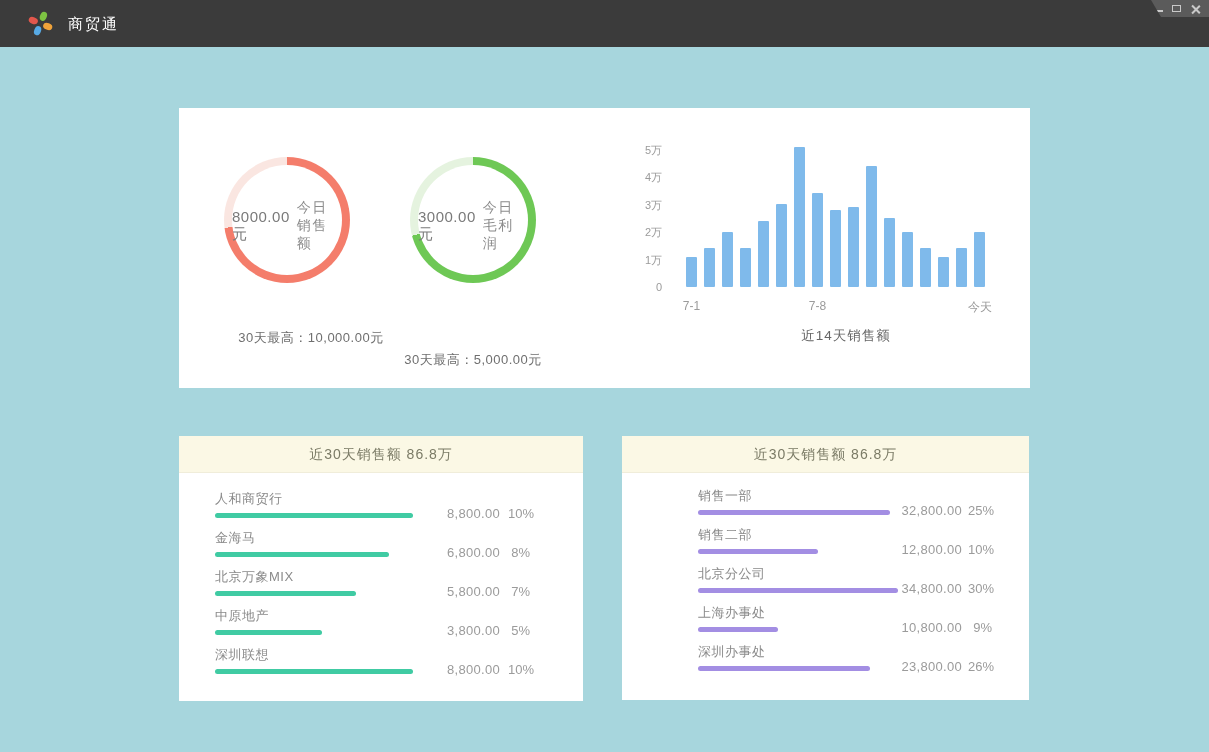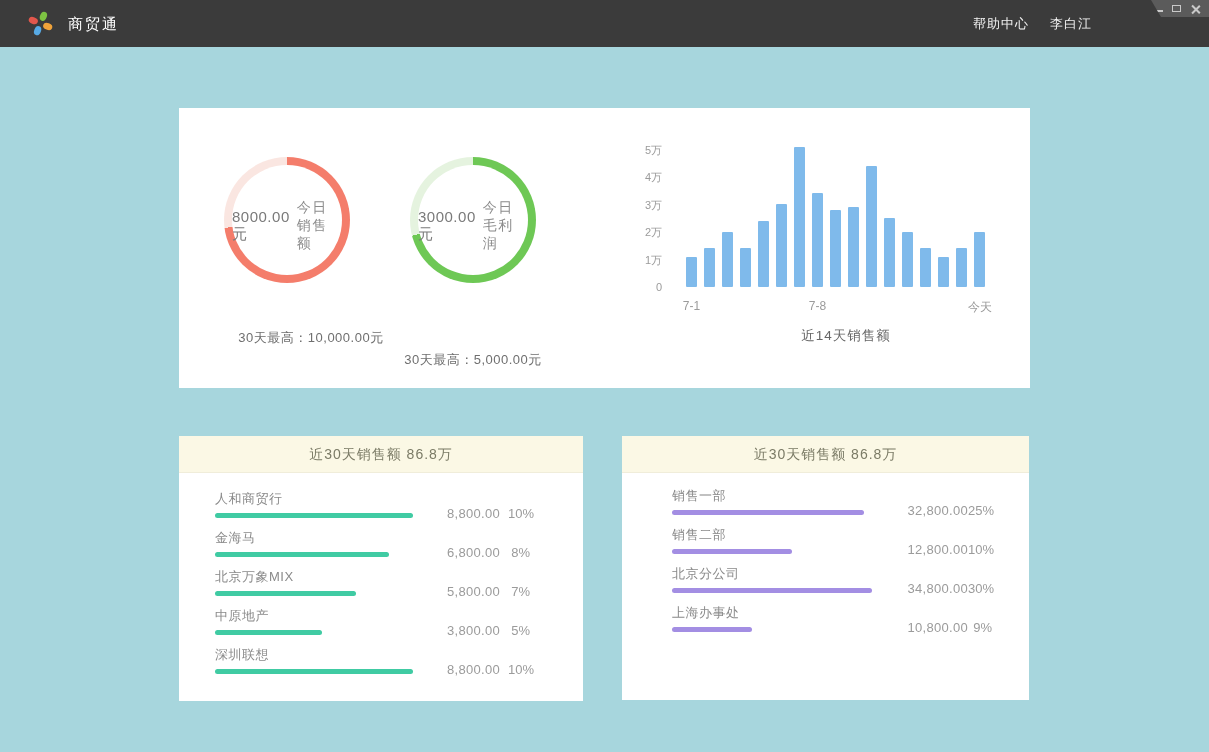--- a/index.html
+++ b/index.html
@@ -59,41 +59,37 @@
   .row-bar{height:5px;border-radius:3px;}
   .row-bar-fill{height:5px;border-radius:3px;}
   .row-values{position:absolute;top:16px;display:flex;align-items:center;}
   .row-amount{font-size:13px;color:#9B9B9B;text-align:right;letter-spacing:.3px;}
   .row-percent{font-size:13px;color:#9B9B9B;text-align:right;}
   .card-bl .row{padding-left:36px;}
   .card-bl .row-bar{width:198px;}
   .card-bl .row-values{right:53px;}
   .card-bl .row-amount{min-width:70px;}
   .card-bl .row-percent{width:22px;margin-left:8px;}
-  .card-br .row{padding-left:50px;}
+  .card-br .row{padding-left:76px;}
   .card-br .row-bar{width:200px;}
   .card-br .row-values{right:37px;}
   .card-br .row-amount{min-width:78px;}
-  .card-br .row-percent{width:24px;}
+  .card-br .row-percent{width:24px;margin-left:6px;}
 </style>
 </head>
 <body>
 
 <div class="titlebar">
   <svg class="logo" viewBox="0 0 40 40">
     <ellipse cx="20" cy="8.5" rx="5" ry="7" fill="#7DC242" transform="rotate(22 20 20)"></ellipse>
     <ellipse cx="20" cy="8.5" rx="5" ry="7" fill="#F0A33A" transform="rotate(112 20 20)"></ellipse>
     <ellipse cx="20" cy="8.5" rx="5" ry="7" fill="#57AAE5" transform="rotate(202 20 20)"></ellipse>
     <ellipse cx="20" cy="8.5" rx="5" ry="7" fill="#E2574C" transform="rotate(292 20 20)"></ellipse>
   </svg>
   <span class="app-title">商贸通</span>
-  <div class="tb-right">
-    <span class="tb-link">帮助中心</span>
-    <span class="tb-link">李白江</span>
-  </div>
   <div class="win-controls">
     <span class="win-btn">
         <span class="ic-min"></span>
       </span>
     <span class="win-btn">
         <span class="ic-max"></span>
       </span>
     <span class="win-btn">
         <span class="ic-close"></span>
       </span>
@@ -255,14 +251,24 @@
     <div class="row-name">上海办事处</div>
     <div class="row-bar">
           <div class="row-bar-fill" style="width: 40%; background: rgb(163, 142, 227);"></div>
         </div>
     <div class="row-values">
       <span class="row-amount">10,800.00</span>
       <span class="row-percent">9%</span>
     </div>
   </div>
 
+  <div class="row">
+    <div class="row-name">深圳办事处</div>
+    <div class="row-bar">
+          <div class="row-bar-fill" style="width: 86%; background: rgb(163, 142, 227);"></div>
+        </div>
+    <div class="row-values">
+      <span class="row-amount">23,800.00</span>
+      <span class="row-percent">26%</span>
+    </div>
+  </div>
 </div>
 </div>
 
 </body></html>

